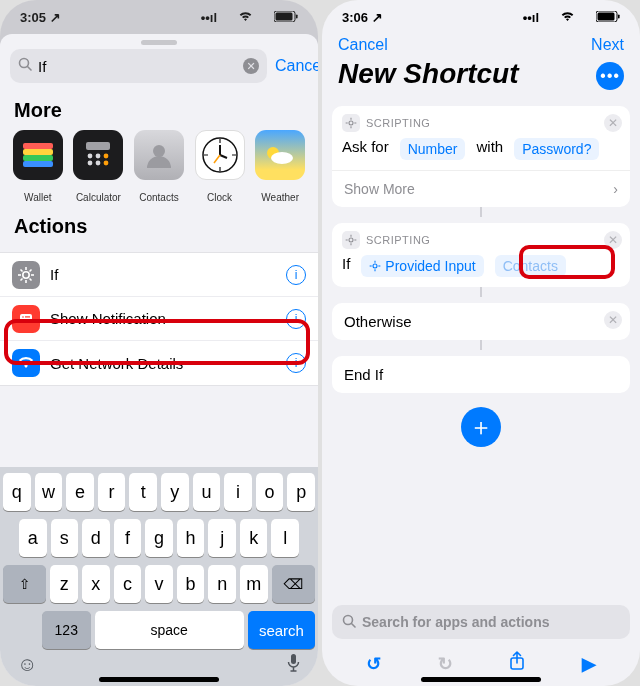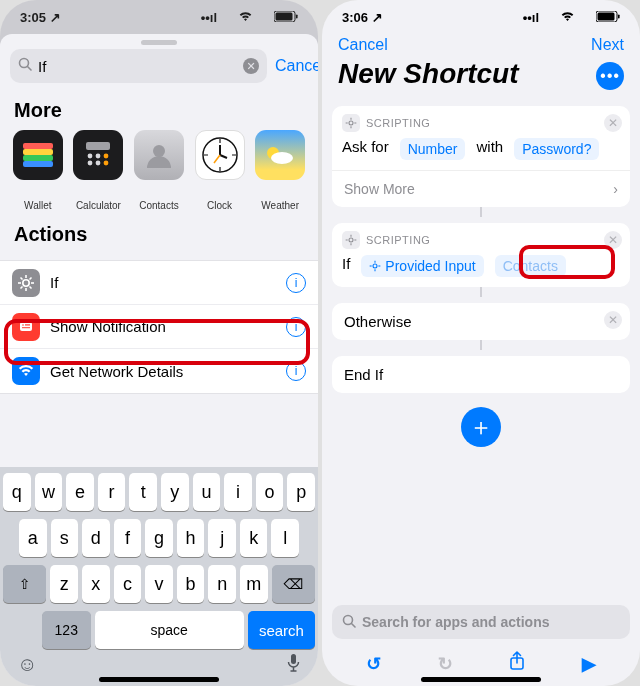--- a/index.html
+++ b/index.html
@@ -14,21 +14,21 @@
   .grab { width:36px; height:5px; background:#c8c8cc; border-radius:3px; margin: 6px auto 4px; }
   .search-row { display:flex; align-items:center; gap:8px; padding: 0 10px 8px; }
   .searchbox { flex:1; display:flex; align-items:center; background:#e3e3e8; border-radius:10px; height:34px; padding:0 8px; gap:6px; }
   .searchbox input { flex:1; border:none; background:transparent; font-size:15px; outline:none; }
   .clear { width:16px;height:16px;border-radius:50%; background:#8e8e93; color:#e3e3e8; font-size:11px; display:flex;align-items:center;justify-content:center; }
   .cancel { color:#007aff; font-size:16px; }
   .section-h { font-size:20px; font-weight:700; padding: 8px 14px 8px; }
   .apps-row { display:flex; gap:9px; padding: 0 12px 4px; }
   .app { display:flex; flex-direction:column; align-items:center; width:56px; }
   .app-icon { width:50px; height:50px; border-radius:11px; display:flex; align-items:center; justify-content:center; font-size:24px; color:#fff; }
-  .app-name { font-size:10px; margin-top:20px; color:#333; white-space:nowrap; }
+  .app-name { font-size:10px; margin-top:12px; color:#333; white-space:nowrap; }
   .wallet { background:#1c1c1e; }
   .calculator { background:#1c1c1e; }
   .contacts { background: linear-gradient(#d8d8dc,#b0b0b5); }
   .weather { background: linear-gradient(#4aa7ff,#ffe060 80%); }
   .clock { background:#fff; border:1px solid #ddd; font-size:32px; }
   .list { background:#fff; border-top:1px solid #e2e2e6; border-bottom:1px solid #e2e2e6; margin-top:6px; }
   .row { display:flex; align-items:center; height:44px; padding:0 12px; border-bottom:1px solid #ececf0; gap:10px; }
   .row:last-child { border-bottom:none; }
   .row .icon { width:28px; height:28px; border-radius:7px; display:flex;align-items:center;justify-content:center; font-size:15px; color:#fff; }
   .gear { background:#8e8e93; }

